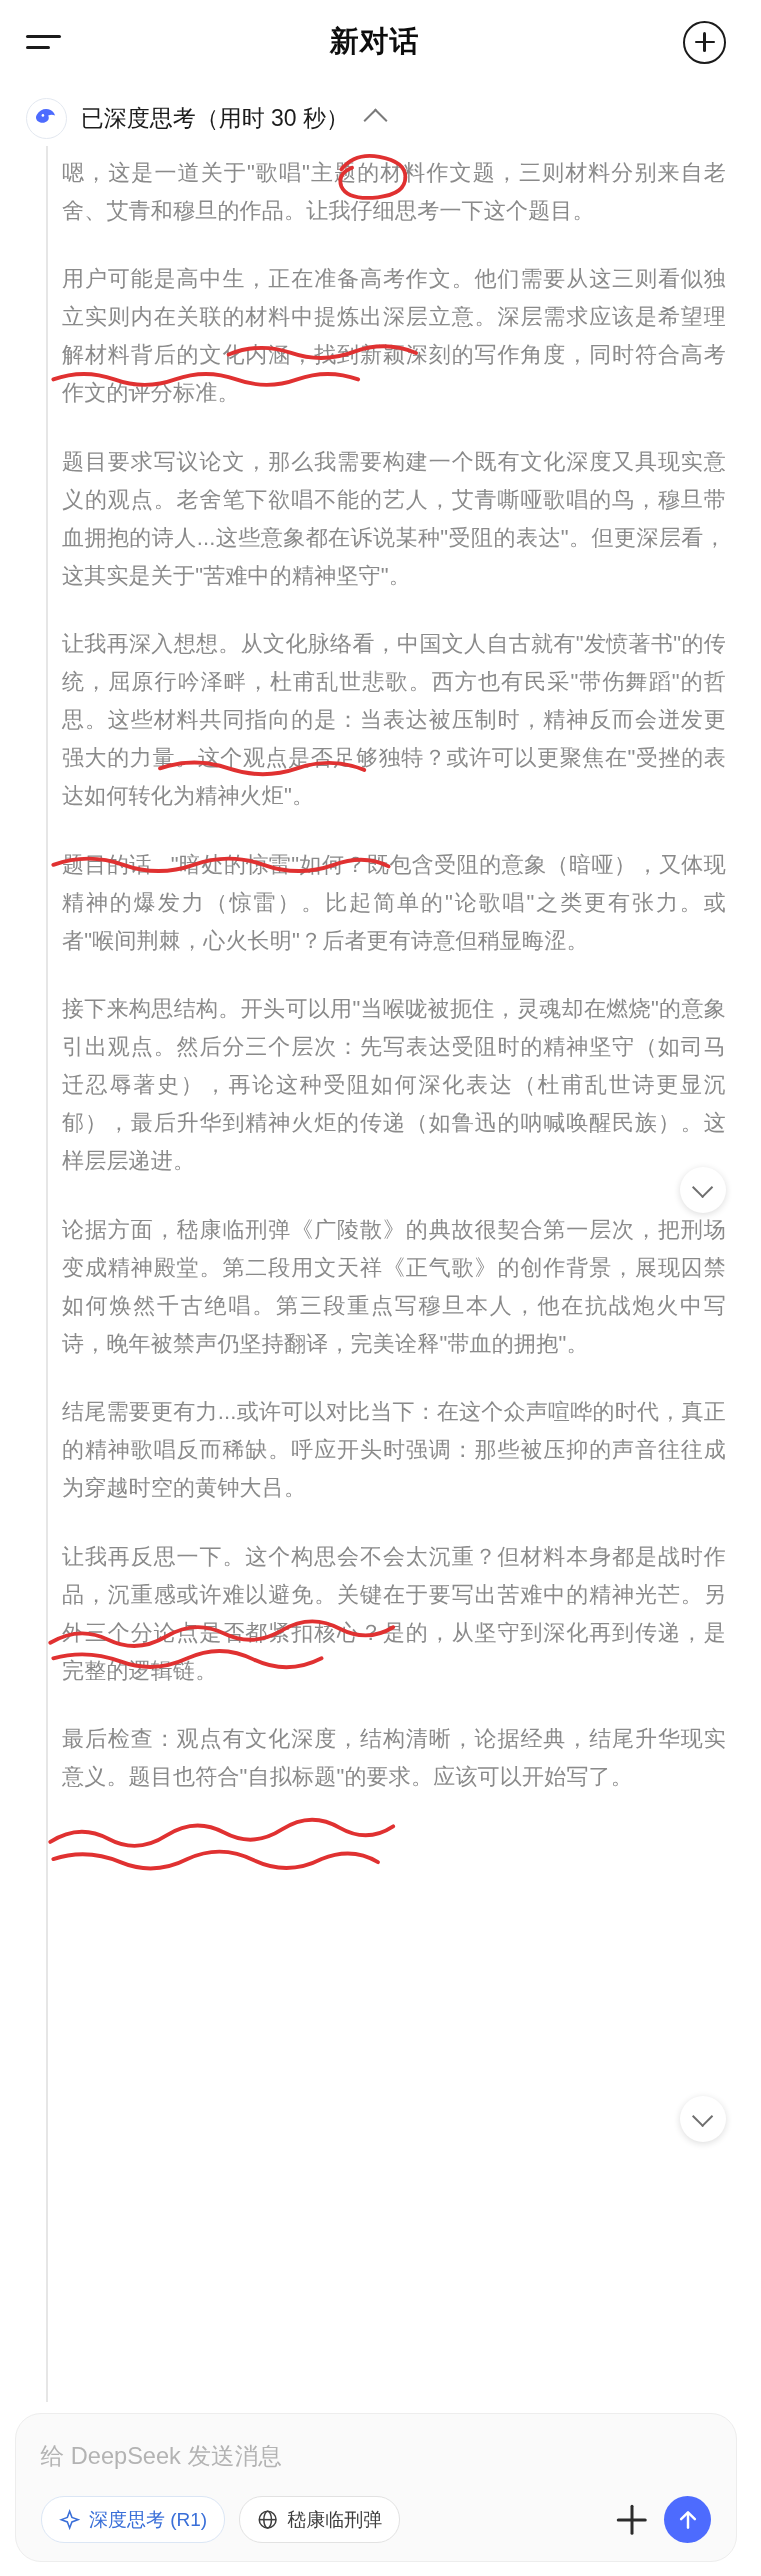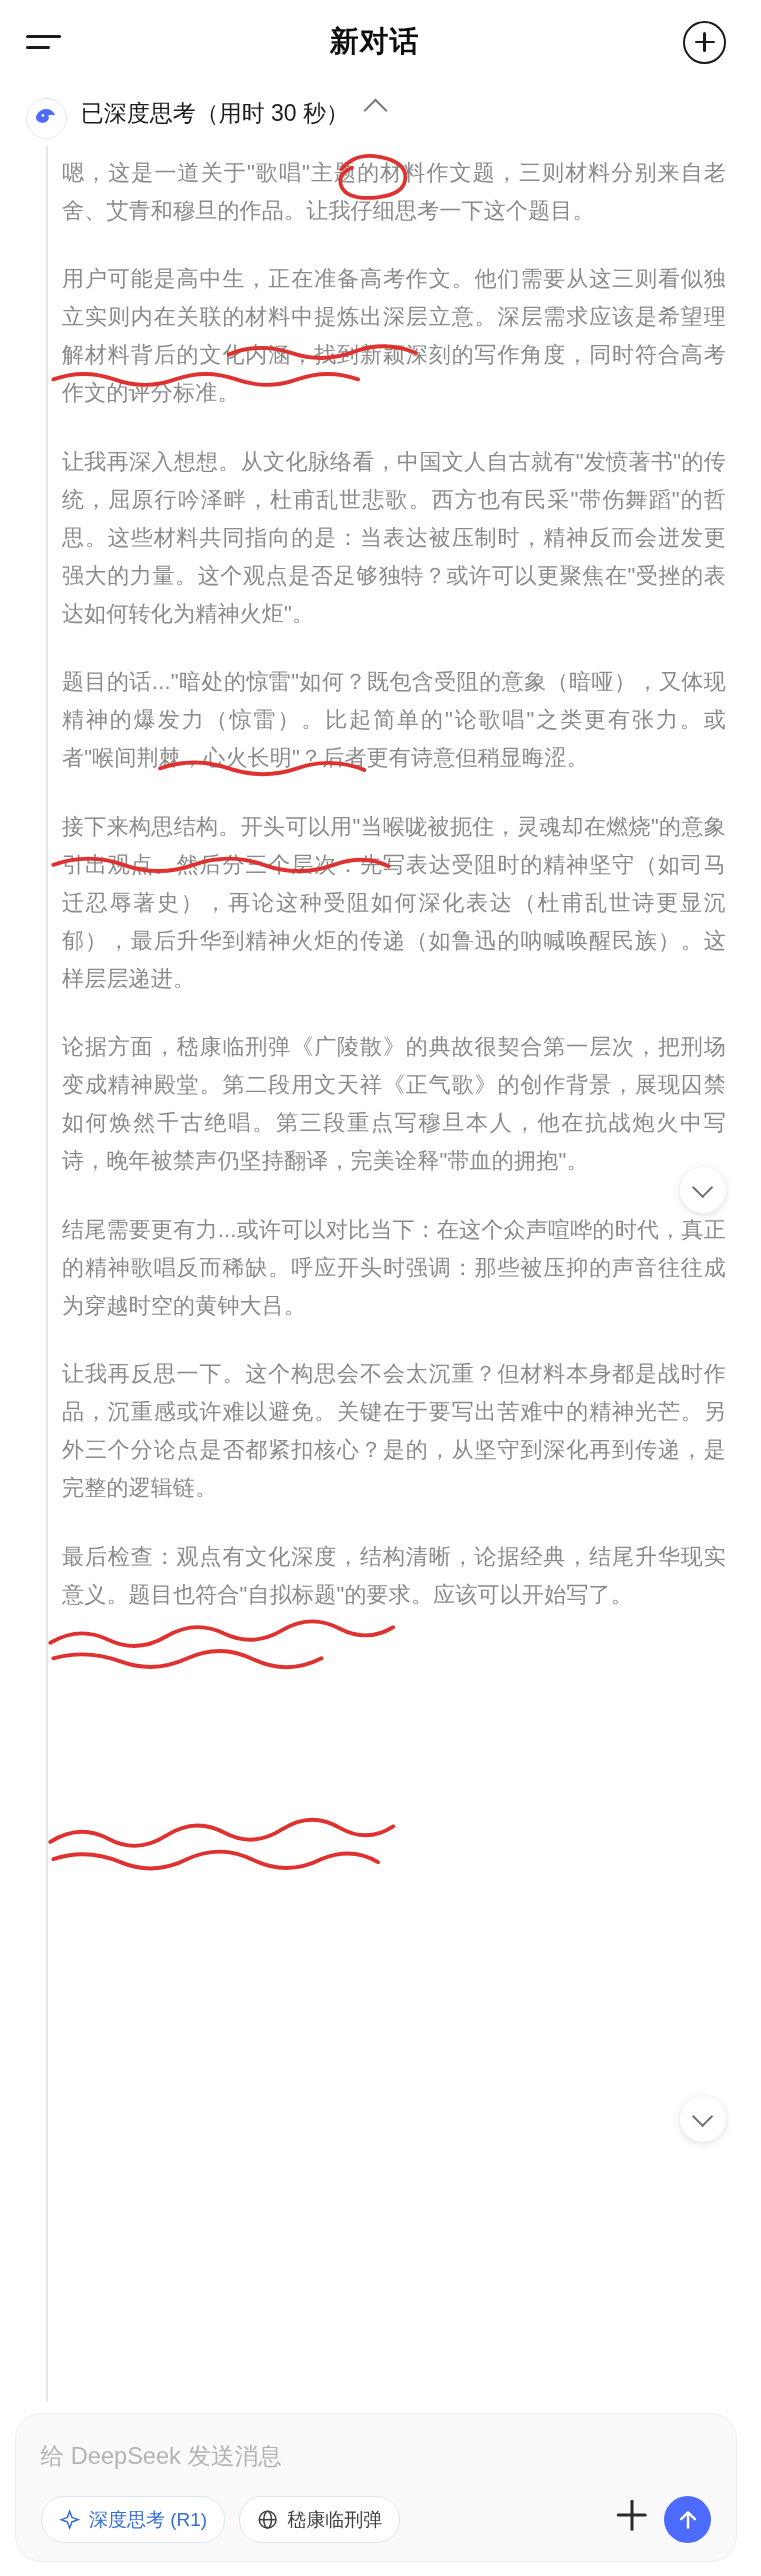--- a/index.html
+++ b/index.html
@@ -66,21 +66,21 @@
     position: absolute;
     background: #1b1b1b;
     border-radius: 1.5px;
   }
   .plus-btn::before { width: 20px; height: 2.7px; }
   .plus-btn::after  { height: 20px; width: 2.7px; }
 
   
   .think-header {
     display: flex;
-    align-items: flex-start;
+    align-items: center;
     gap: 13.7px;
     padding: 13.7px 26px 7.6px 26px;
   }
   .ds-avatar {
     width: 41px; height: 41px;
     border-radius: 50%;
     background: #ffffff;
     border: 1.5px solid #e3e8f0;
     display: flex; align-items: center; justify-content: center;
     flex: 0 0 41px;
@@ -167,20 +167,21 @@
     border-radius: 26px;
     padding: 26px 24.4px 18.3px 24.4px;
   }
   .composer-placeholder {
     font-size: 23.6px;
     color: #b3b3b3;
     margin-bottom: 24px;
   }
   .composer-row {
     display: flex;
+    align-items: center;
     gap: 13.7px;
   }
   .pill {
     display: flex;
     align-items: center;
     gap: 9.1px;
     border: 1.5px solid #dbe6f5;
     border-radius: 23px;
     padding: 9.1px 17px;
     font-size: 19px;
@@ -243,20 +244,21 @@
     <div class="think-label">已深度思考（用时 30 秒）</div>
     <div class="chev-up"></div>
   </div>
 
   <div class="thought-wrap">
     <div class="thought-rail"></div>
 
     <div class="thought-body">
       <p>嗯，这是一道关于"歌唱"主题的材料作文题，三则材料分别来自老舍、艾青和穆旦的作品。让我仔细思考一下这个题目。</p>
       <p>用户可能是高中生，正在准备高考作文。他们需要从这三则看似独立实则内在关联的材料中提炼出深层立意。深层需求应该是希望理解材料背后的文化内涵，找到新颖深刻的写作角度，同时符合高考作文的评分标准。</p>
+      <p>题目要求写议论文，那么我需要构建一个既有文化深度又具现实意义的观点。老舍笔下欲唱不能的艺人，艾青嘶哑歌唱的鸟，穆旦带血拥抱的诗人...这些意象都在诉说某种"受阻的表达"。但更深层看，这其实是关于"苦难中的精神坚守"。</p>
       <p>让我再深入想想。从文化脉络看，中国文人自古就有"发愤著书"的传统，屈原行吟泽畔，杜甫乱世悲歌。西方也有民采"带伤舞蹈"的哲思。这些材料共同指向的是：当表达被压制时，精神反而会迸发更强大的力量。这个观点是否足够独特？或许可以更聚焦在"受挫的表达如何转化为精神火炬"。</p>
       <p>题目的话..."暗处的惊雷"如何？既包含受阻的意象（暗哑），又体现精神的爆发力（惊雷）。比起简单的"论歌唱"之类更有张力。或者"喉间荆棘，心火长明"？后者更有诗意但稍显晦涩。</p>
       <p>接下来构思结构。开头可以用"当喉咙被扼住，灵魂却在燃烧"的意象引出观点。然后分三个层次：先写表达受阻时的精神坚守（如司马迁忍辱著史），再论这种受阻如何深化表达（杜甫乱世诗更显沉郁），最后升华到精神火炬的传递（如鲁迅的呐喊唤醒民族）。这样层层递进。</p>
       <p>论据方面，嵇康临刑弹《广陵散》的典故很契合第一层次，把刑场变成精神殿堂。第二段用文天祥《正气歌》的创作背景，展现囚禁如何焕然千古绝唱。第三段重点写穆旦本人，他在抗战炮火中写诗，晚年被禁声仍坚持翻译，完美诠释"带血的拥抱"。</p>
       <p>结尾需要更有力...或许可以对比当下：在这个众声喧哗的时代，真正的精神歌唱反而稀缺。呼应开头时强调：那些被压抑的声音往往成为穿越时空的黄钟大吕。</p>
       <p>让我再反思一下。这个构思会不会太沉重？但材料本身都是战时作品，沉重感或许难以避免。关键在于要写出苦难中的精神光芒。另外三个分论点是否都紧扣核心？是的，从坚守到深化再到传递，是完整的逻辑链。</p>
       <p>最后检查：观点有文化深度，结构清晰，论据经典，结尾升华现实意义。题目也符合"自拟标题"的要求。应该可以开始写了。</p>
     </div>
 
     <svg class="scribbles" viewBox="0 0 1000 2900" preserveAspectRatio="none">

